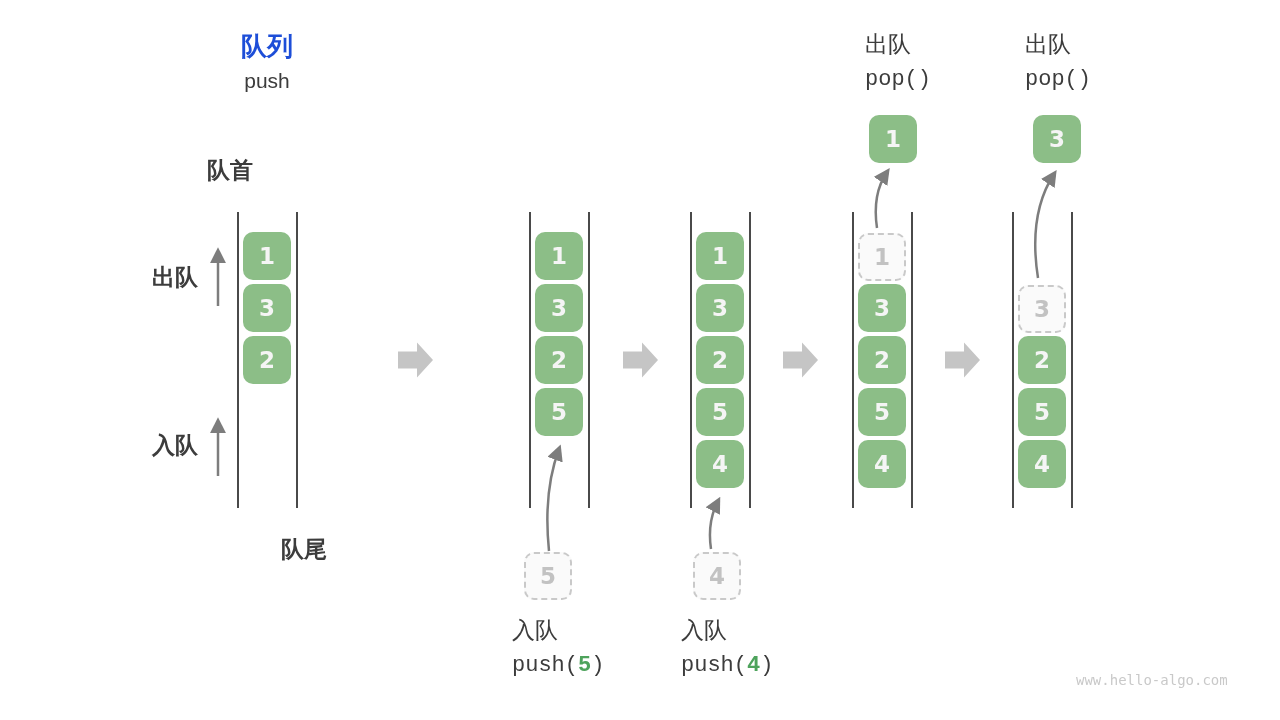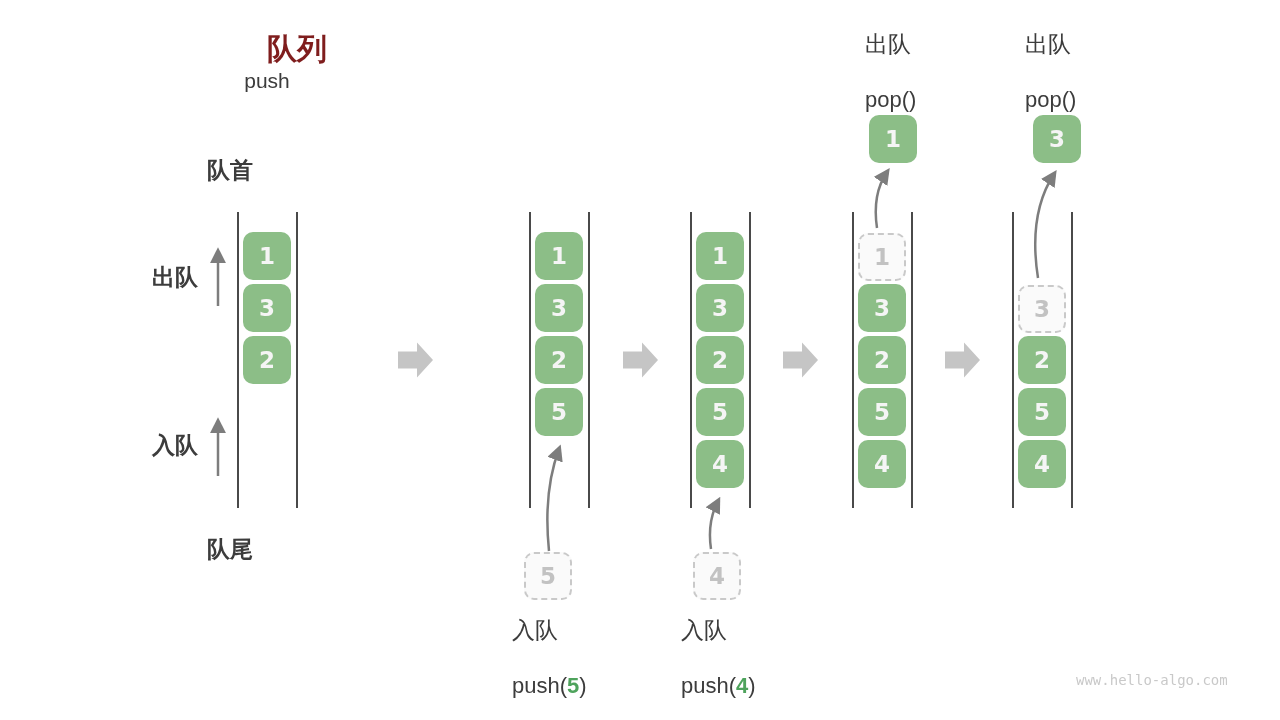--- a/index.html
+++ b/index.html
@@ -16,23 +16,23 @@
   }
   .box-dashed{
     position:absolute;width:44px;height:44px;border-radius:10px;
     border:2px dashed #C9C9C9;background:#FAFAFA;color:#C2C2C2;
     font-size:23px;font-weight:bold;
     display:flex;align-items:center;justify-content:center;
     font-family:"DejaVu Sans","Liberation Sans",sans-serif;
   }
   .zh-bold{position:absolute;font-size:23px;font-weight:700;color:#3C3C3C;}
   .zh-med{font-size:23px;font-weight:500;color:#3C3C3C;}
-  .title-zh{position:absolute;font-size:30px;font-weight:700;color:#7f1d1d;text-align:right;}
+  .title-zh{position:absolute;font-size:26px;font-weight:700;color:#1d4ed8;text-align:center;}
   .title-en{position:absolute;font-size:21px;font-weight:400;color:#3C3C3C;text-align:center;}
-  .mono{font-family:Liberation Sans, sans-serif;margin-top:20px;}
+  .mono{font-family:Liberation Mono, monospace;}
   .op-group{position:absolute;line-height:36px;}
   .op-call{font-size:22px;color:#3C3C3C;}
   .op-arg{color:#4EA35C;font-weight:bold;}
   .watermark{
     position:absolute;left:1076px;top:672px;font-size:14px;color:#C9C9C9;
     font-family:"DejaVu Sans Mono","Liberation Mono",monospace;
   }
   svg{position:absolute;left:0;top:0;}
 </style>
 </head>
@@ -59,21 +59,21 @@
     <path d="M 711 549 Q 707 522 718 501" fill="none" stroke="#7D7D7D" stroke-width="2.5" marker-end="url(#ah)"></path>
     <path d="M 877 228 Q 872 194 887 172" fill="none" stroke="#7D7D7D" stroke-width="2.5" marker-end="url(#ah)"></path>
     <path d="M 1038 278 Q 1028 214 1054 174" fill="none" stroke="#7D7D7D" stroke-width="2.5" marker-end="url(#ah)"></path>
   </svg>
 
   <div class="title-zh" style="left:207px;top:29px;width:120px;">队列</div>
   <div class="title-en" style="left:207px;top:69px;width:120px;">push</div>
   <div class="zh-bold" style="left:207px;top:155px;width:120px;">队首</div>
   <div class="zh-bold" style="left:152px;top:262px;">出队</div>
   <div class="zh-bold" style="left:152px;top:430px;">入队</div>
-  <div class="zh-bold" style="left:207px;top:534px;width:120px;text-align:left;">队尾</div>
+  <div class="zh-bold" style="left:207px;top:534px;width:120px;text-align:right;">队尾</div>
 
   <div class="vline" style="left:237px;top:212px;height:296px;"></div>
   <div class="vline" style="left:296px;top:212px;height:296px;"></div>
   <div class="box" style="left:243px;top:232px;">1</div>
   <div class="box" style="left:243px;top:284px;">3</div>
   <div class="box" style="left:243px;top:336px;">2</div>
 
   <div class="vline" style="left:529px;top:212px;height:296px;"></div>
   <div class="vline" style="left:588px;top:212px;height:296px;"></div>
   <div class="box" style="left:535px;top:232px;">1</div>

